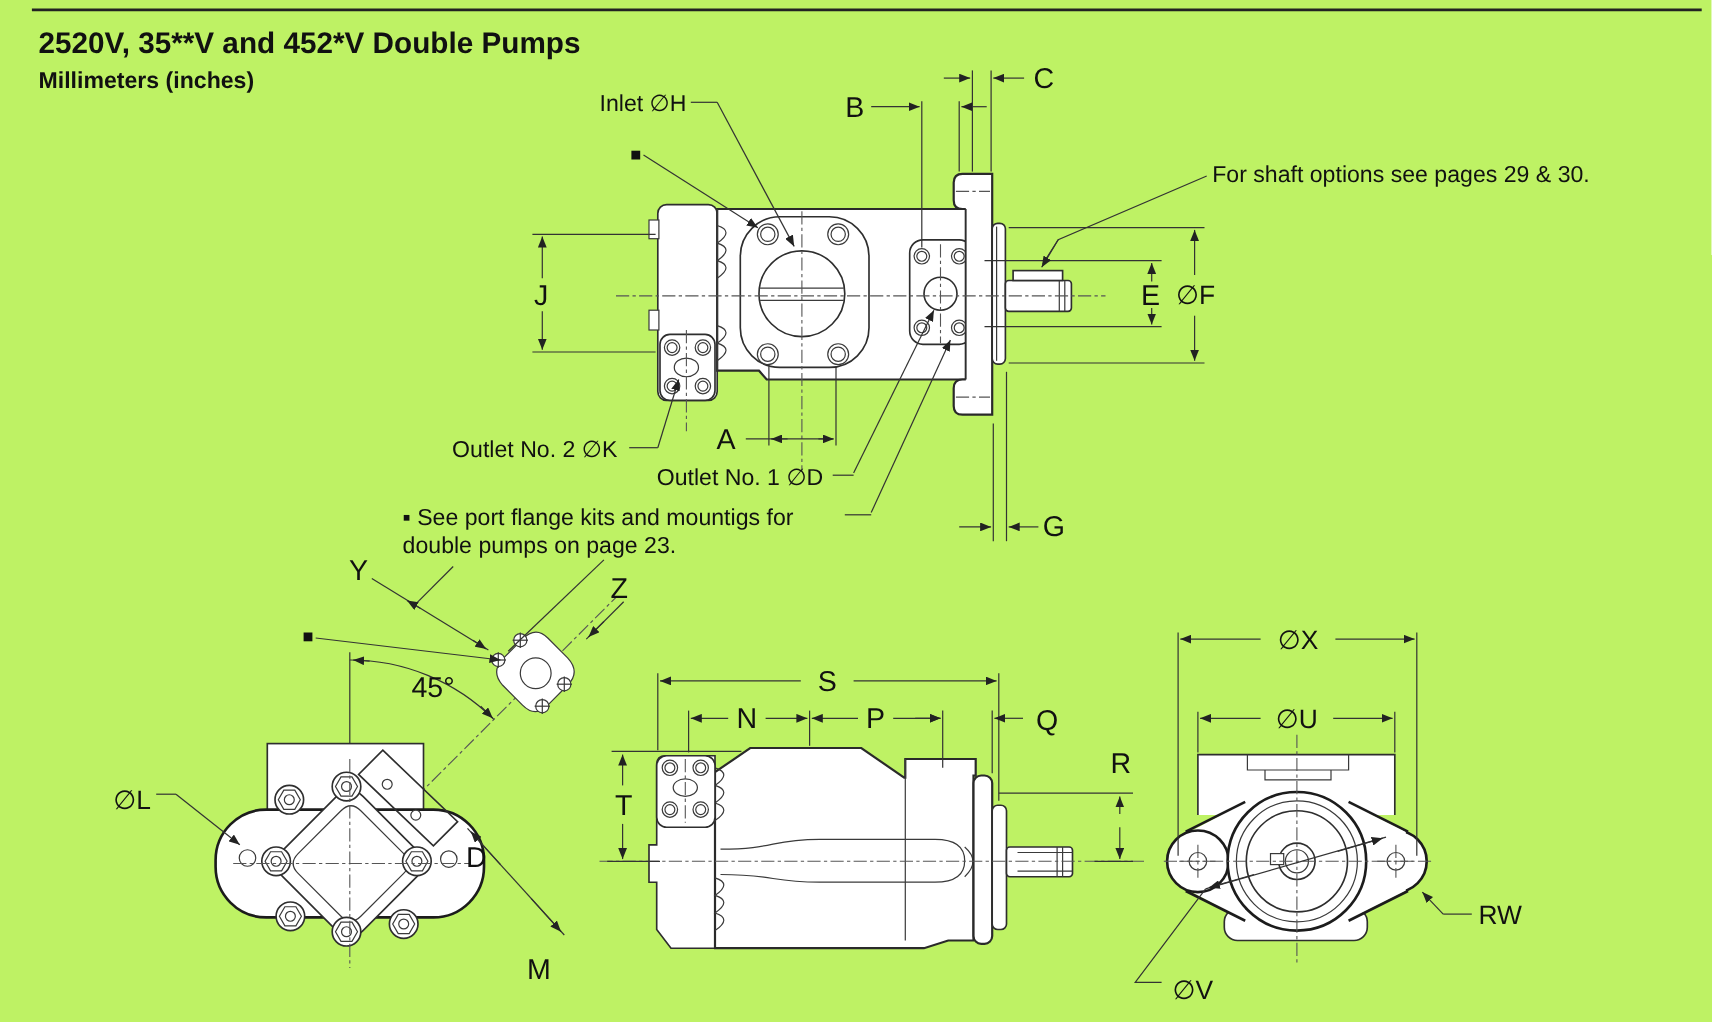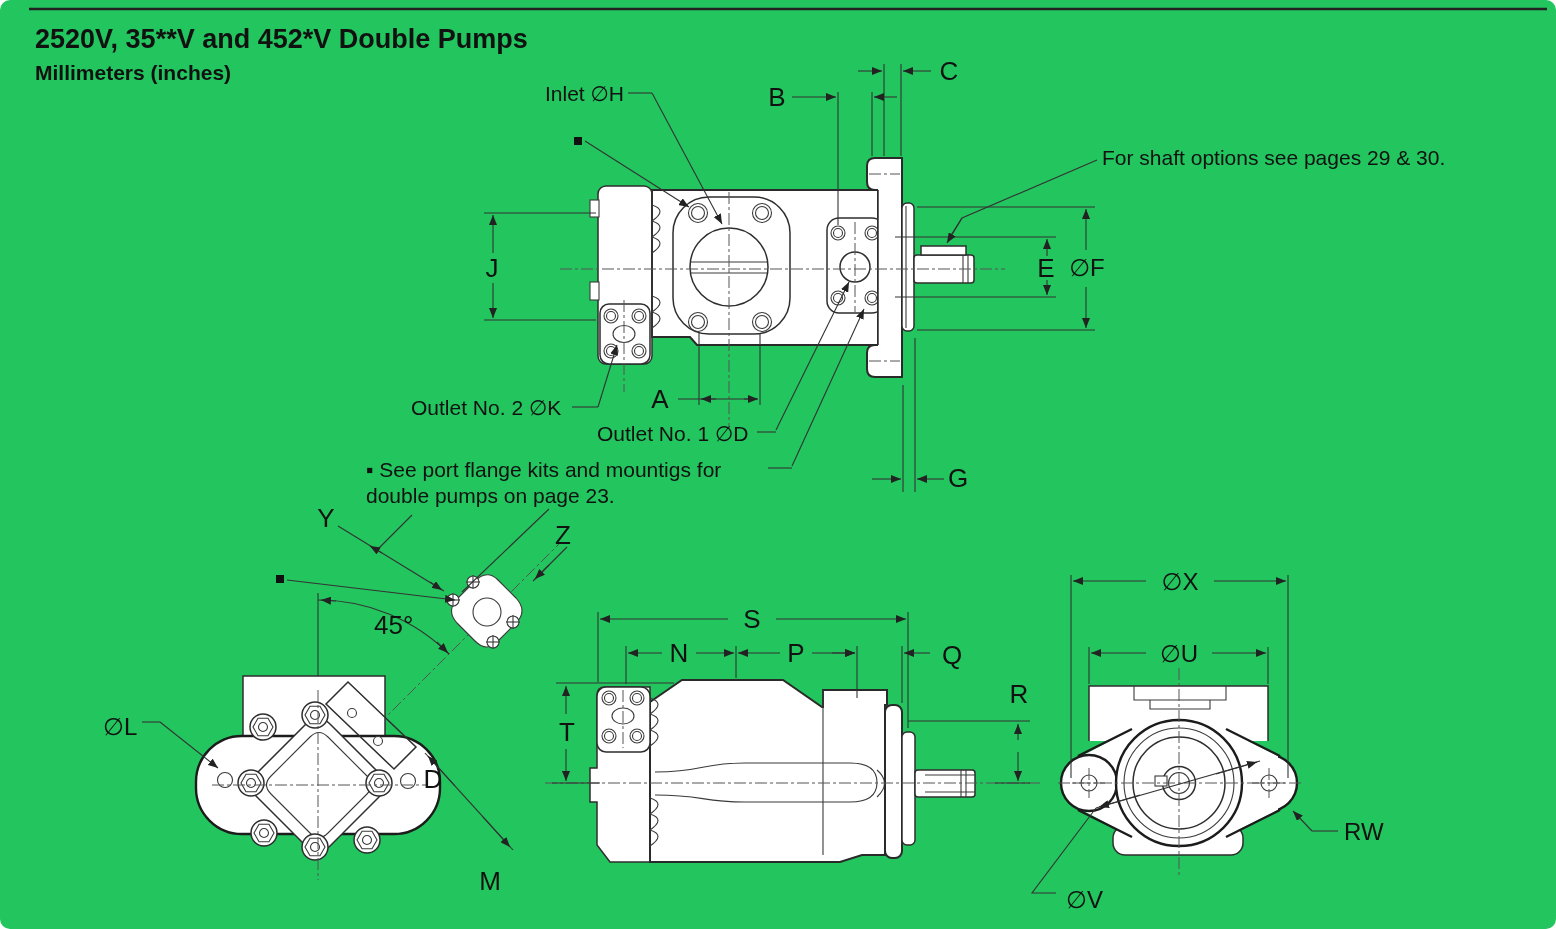--- a/index.html
+++ b/index.html
@@ -1,17 +1,17 @@
 <!DOCTYPE html>
 <html><head>
 <meta charset="utf-8">
 <style>
   html,body{margin:0;padding:0;background:#fff;}
-  #page{position:relative;width:1556px;height:929px;background:#22c55e;overflow:hidden;
-        font-family:"Liberation Sans",sans-serif;color:#111;border-radius:10px;}
+  #page{position:relative;width:1556px;height:929px;background:#bef264;overflow:hidden;
+        font-family:"Liberation Sans",sans-serif;color:#111;}
   svg{position:absolute;left:0;top:0;}
   svg text{fill:#111;font-family:"Liberation Sans",sans-serif;}
   .ttl{font-size:27px;font-weight:bold;}
   .sub{font-size:21px;font-weight:bold;}
   .lab{font-size:26px;}
   .lab24{font-size:24px;}
   .note{font-size:21px;}
   .ln{stroke:#2a2a2a;stroke-width:2;fill:none;}
   .lnh{stroke:#1c1c1c;stroke-width:2.4;fill:none;}
   .lnt{stroke:#3a3a3a;stroke-width:1.1;fill:none;}

